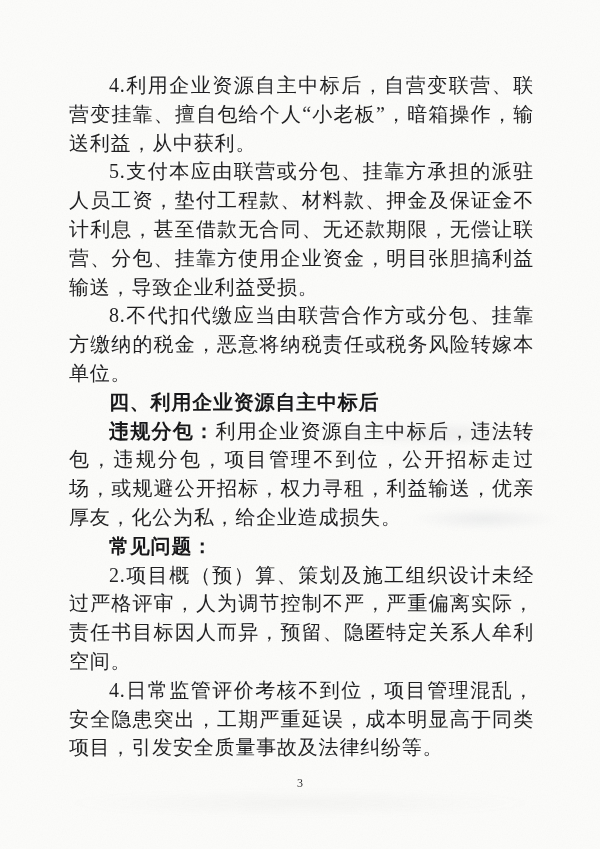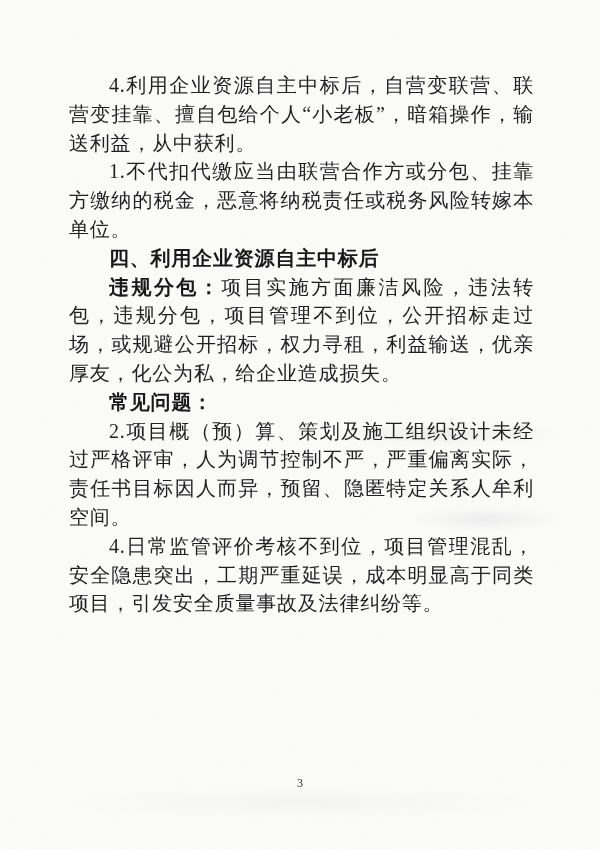--- a/index.html
+++ b/index.html
@@ -83,23 +83,24 @@
 <body>
 
 <div class="page">
 
   <div class="artifact artifact-1"></div>
   <div class="artifact artifact-2"></div>
   <div class="artifact artifact-3"></div>
 
   <div class="content">
     <p>4.利用企业资源自主中标后，自营变联营、联营变挂靠、擅自包给个人“小老板”，暗箱操作，输送利益，从中获利。</p>
-    <p>1.不代扣代缴应当由联营合作方或分包、挂靠方缴纳的税金，恶意将纳税责任或税务风险转嫁本单位。</p>
+    <p>5.支付本应由联营或分包、挂靠方承担的派驻人员工资，垫付工程款、材料款、押金及保证金不计利息，甚至借款无合同、无还款期限，无偿让联营、分包、挂靠方使用企业资金，明目张胆搞利益输送，导致企业利益受损。</p>
+    <p>8.不代扣代缴应当由联营合作方或分包、挂靠方缴纳的税金，恶意将纳税责任或税务风险转嫁本单位。</p>
     <p class="heading">四、利用企业资源自主中标后</p>
-    <p><span class="inline-label">违规分包：</span><span>项目实施方面廉洁风险，违法转包，违规分包，项目管理不到位，公开招标走过场，或规避公开招标，权力寻租，利益输送，优亲厚友，化公为私，给企业造成损失。</span></p>
+    <p><span class="inline-label">违规分包：</span><span>利用企业资源自主中标后，违法转包，违规分包，项目管理不到位，公开招标走过场，或规避公开招标，权力寻租，利益输送，优亲厚友，化公为私，给企业造成损失。</span></p>
     <p class="heading">常见问题：</p>
     <p>2.项目概（预）算、策划及施工组织设计未经过严格评审，人为调节控制不严，严重偏离实际，责任书目标因人而异，预留、隐匿特定关系人牟利空间。</p>
     <p>4.日常监管评价考核不到位，项目管理混乱，安全隐患突出，工期严重延误，成本明显高于同类项目，引发安全质量事故及法律纠纷等。</p>
   </div>
 
   <div class="page-num">3</div>
 
   <svg class="grain" xmlns="http://www.w3.org/2000/svg" width="600" height="849">
     <filter id="grain-f">
       <feTurbulence type="fractalNoise" baseFrequency="0.8" numOctaves="2" stitchTiles="stitch"></feTurbulence>

